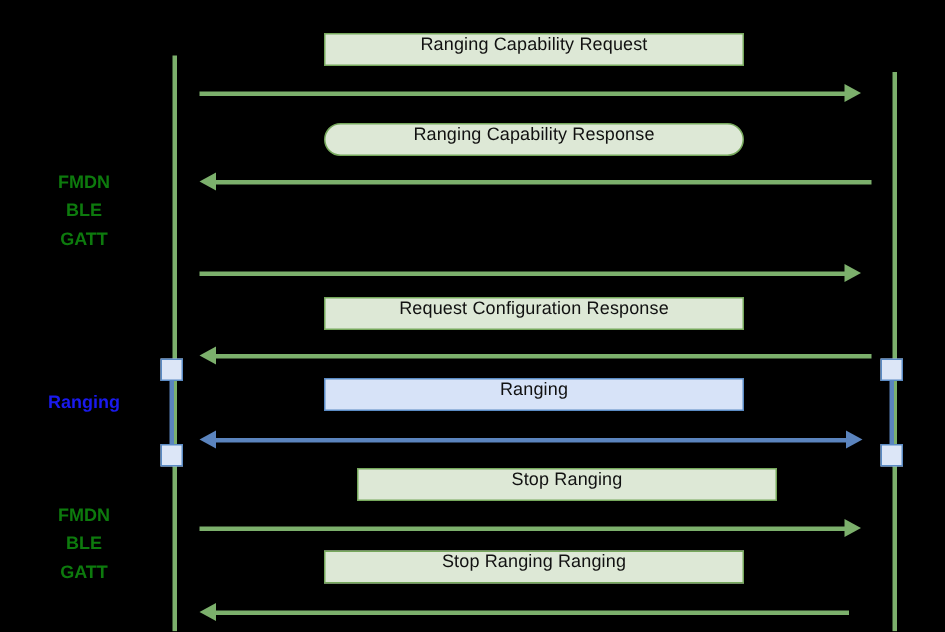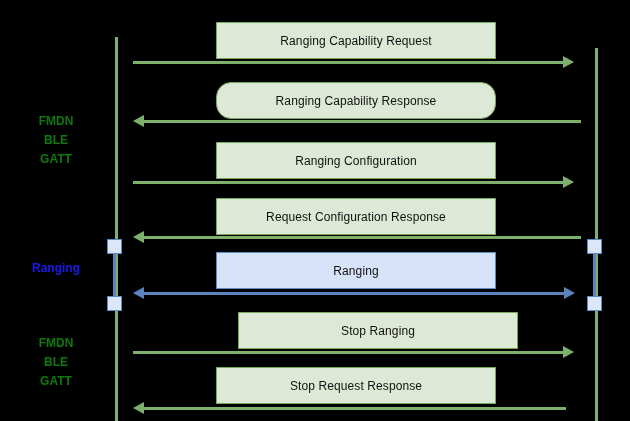--- a/index.html
+++ b/index.html
@@ -37,24 +37,23 @@
     position: absolute;
     width: 3px;
     background: #5b84be;
   }
 
   
   .msg-box {
     position: absolute;
     left: 216px;
     width: 280px;
-    height: 37px;
+    height: 22px;
     box-sizing: border-box;
     display: flex;
-    align-items: center;
     justify-content: center;
     font-size: 12px;
     line-height: 1;
     color: #111111;
     letter-spacing: 0.1px;
   }
   .msg-box.green {
     background: #dde8d6;
     border: 1px solid #76a85c;
   }
@@ -125,23 +124,20 @@
   </div>
   <div class="arrow-line green" style="left:133px; top:61px; width:434px;"></div>
   <div class="arrow-head right green" style="left:563px; top:56px;"></div>
 
   <div class="msg-box green" style="top:82px;border-radius:15px;">
     <span>Ranging Capability Response</span>
   </div>
   <div class="arrow-line green" style="left:144px; top:120px; width:437px;"></div>
   <div class="arrow-head left green" style="left:133px; top:115px;"></div>
 
-  <div class="msg-box green" style="top:142px;">
-    <span>Ranging Configuration</span>
-  </div>
   <div class="arrow-line green" style="left:133px; top:181px; width:434px;"></div>
   <div class="arrow-head right green" style="left:563px; top:176px;"></div>
 
   <div class="msg-box green" style="top:198px;">
     <span>Request Configuration Response</span>
   </div>
   <div class="arrow-line green" style="left:144px; top:236px; width:437px;"></div>
   <div class="arrow-head left green" style="left:133px; top:231px;"></div>
 
   <div class="act-bar" style="left:113px; top:246px; height:58px;"></div>
@@ -159,18 +155,18 @@
   <div class="arrow-head left blue" style="left:133px; top:287px;"></div>
   <div class="arrow-head right blue" style="left:564px; top:287px;"></div>
 
   <div class="msg-box green" style="top:312px;margin-left:22px;">
     <span>Stop Ranging</span>
   </div>
   <div class="arrow-line green" style="left:133px; top:351px; width:434px;"></div>
   <div class="arrow-head right green" style="left:563px; top:346px;"></div>
 
   <div class="msg-box green" style="top:367px;">
-    <span>Stop Request Response</span>
+    <span>Stop Ranging Ranging</span>
   </div>
   <div class="arrow-line green" style="left:144px; top:407px; width:422px;"></div>
   <div class="arrow-head left green" style="left:133px; top:402px;"></div>
 
 </div>
 
 </body></html>

